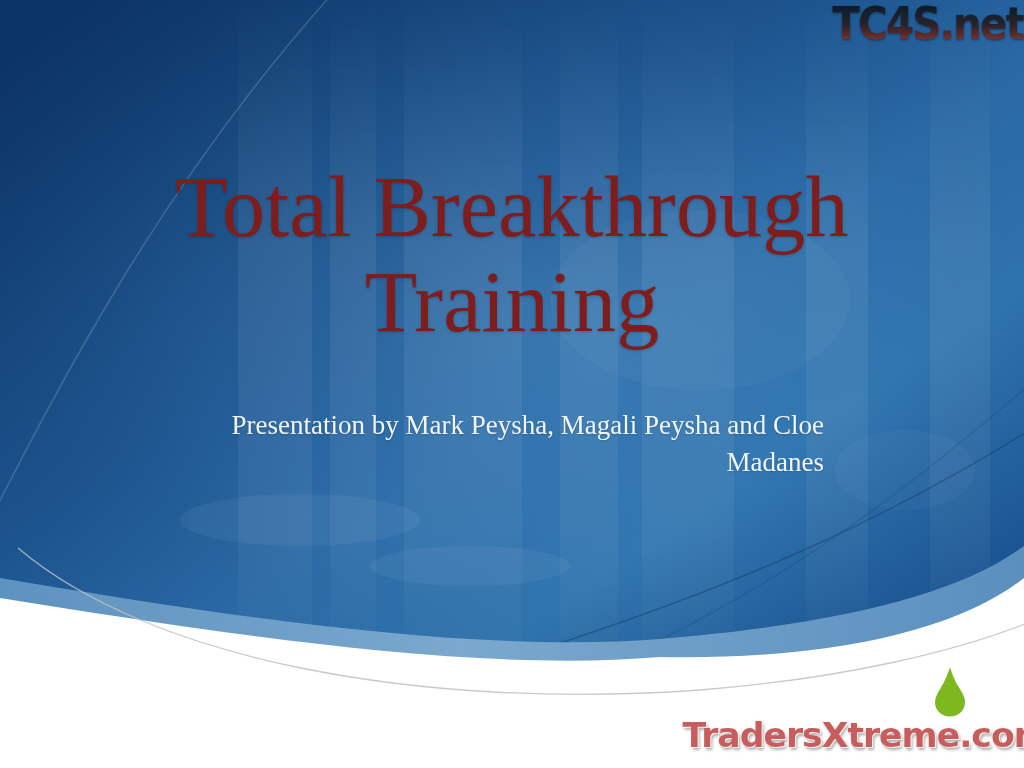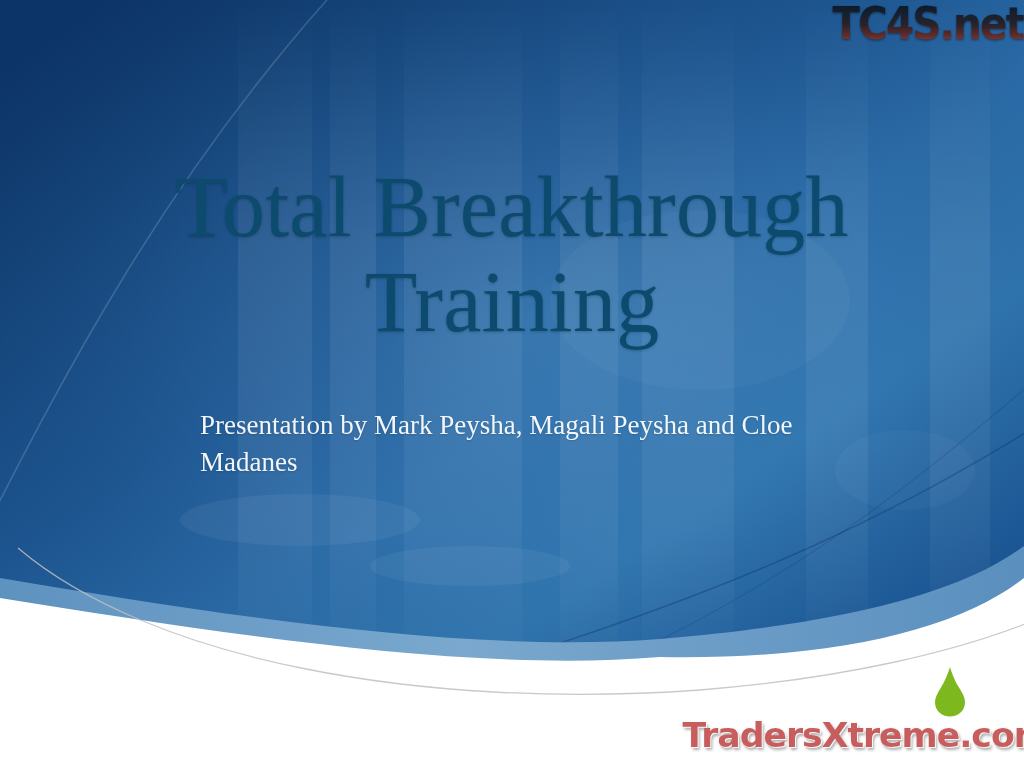--- a/index.html
+++ b/index.html
@@ -36,33 +36,33 @@
     width: 1024px;
     text-align: center;
     z-index: 6;
   }
   .slide-title {
     margin: 0;
     font-family: "Liberation Serif", "DejaVu Serif", serif;
     font-weight: normal;
     font-size: 86px;
     line-height: 1.1;
-    color: #0c4a6e;
+    color: #7f1d1d;
     letter-spacing: 0.2px;
     text-shadow: 0 1px 3px rgba(0,0,0,0.20);
     padding: 0 60px;
     box-sizing: border-box;
   }
 
   .subtitle-block {
     position: absolute;
     left: 0;
     top: 407px;
     width: 1024px;
-    text-align: left;
+    text-align: right;
     z-index: 6;
   }
   .slide-subtitle {
     margin: 0;
     font-family: "Liberation Serif", "DejaVu Serif", serif;
     font-weight: normal;
     font-size: 27px;
     line-height: 1.38;
     color: #f2f6fa;
     text-shadow: 0 1px 2px rgba(0,0,0,0.18);

